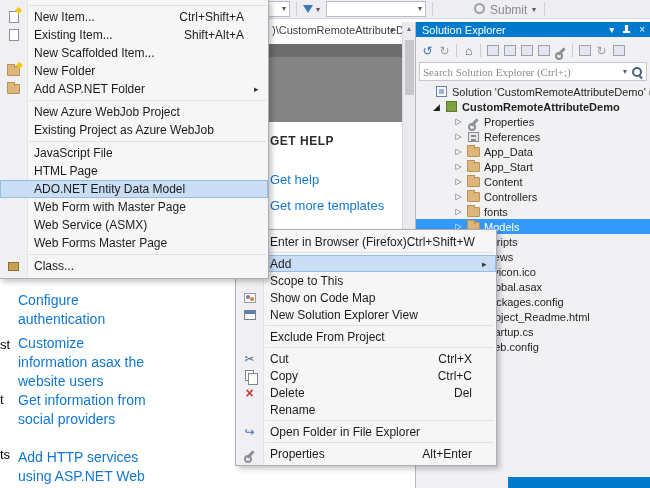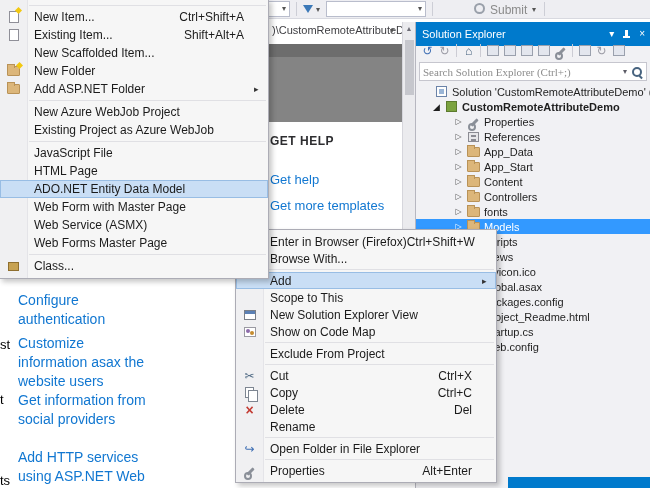--- a/index.html
+++ b/index.html
@@ -26,21 +26,21 @@
   .gray-top{height:13px;background:#6d6d6d}
   .get-help{left:270px;top:134px;font-size:12px;font-weight:bold;letter-spacing:.5px;color:#2d2d30;z-index:1}
   .link{color:#1177d1;font-size:13px;z-index:1}
   .gh1{left:270px;top:172px}
   .gh2{left:270px;top:198px}
   .page-link{position:absolute;left:18px;width:132px;font-size:14px;line-height:19px;color:#1177d1;z-index:1}
   .edge-frag{position:absolute;left:0;color:#000000;font-size:13px;z-index:1}
 
   
   .se-panel{position:absolute;left:415px;top:22px;width:235px;height:466px;background:#f1f1f4;border-left:1px solid #b7b7c0;z-index:2}
-  .se-title{position:absolute;left:0;top:0;right:0;height:24px;background:#007acc;color:#fff;display:flex;align-items:center;padding:0 5px 0 6px;font-size:11px;white-space:nowrap}
+  .se-title{position:absolute;left:0;top:0;right:0;height:15px;background:#007acc;color:#fff;display:flex;align-items:center;padding:0 5px 0 6px;font-size:11px;white-space:nowrap}
   .se-title-icons{margin-left:auto;display:flex;align-items:center;gap:8px}
   .ti{color:#fff;font-size:10px;line-height:1}
   .i-pin{position:relative;width:9px;height:11px;display:inline-block}
   .i-pin::before{content:'';position:absolute;left:3px;top:1px;width:3px;height:6px;background:#fff}
   .i-pin::after{content:'';position:absolute;left:1px;top:7px;width:7px;height:2px;background:#fff}
   .se-toolbar{position:absolute;left:0;top:18px;right:0;height:21px;display:flex;align-items:center;padding-left:4px;gap:2px}
   .se-tool{width:15px;height:16px;display:flex;align-items:center;justify-content:center}
   .se-tbsep{width:1px;height:13px;background:#ccccd4;margin:0 2px}
   .se-search{position:absolute;left:3px;right:3px;top:40px;height:19px;background:#fff;border:1px solid #c6c6ce;display:flex;align-items:center;padding:0 3px}
   .se-search-input{flex:1;min-width:0;border:none;outline:none;background:transparent;font-family:Liberation Serif, serif;font-size:11px;color:#333}
@@ -338,52 +338,46 @@
 
   <div class="menu" id="context-menu">
       <div class="menu-item">
         <span class="mi-icon">
           <span class="ic i-firefox"></span>
         </span>
         <span class="mi-label">Enter in Browser (Firefox)</span>
         <span class="mi-shortcut">Ctrl+Shift+W</span>
         <span class="mi-sub"></span>
       </div>
-      <div class="menu-item">
-        <span class="mi-icon"></span>
-        <span class="mi-label">Browse With...</span>
-        <span class="mi-shortcut"></span>
-        <span class="mi-sub"></span>
-      </div>
       <div class="menu-sep"></div>
       <div class="menu-item hl">
         <span class="mi-icon"></span>
         <span class="mi-label">Add</span>
         <span class="mi-shortcut"></span>
         <span class="mi-sub">▸</span>
       </div>
       <div class="menu-item">
         <span class="mi-icon"></span>
         <span class="mi-label">Scope to This</span>
         <span class="mi-shortcut"></span>
         <span class="mi-sub"></span>
       </div>
       <div class="menu-item">
         <span class="mi-icon">
+          <span class="ic i-codemap"></span>
+        </span>
+        <span class="mi-label">Show on Code Map</span>
+        <span class="mi-shortcut"></span>
+        <span class="mi-sub"></span>
+      </div>
+      <div class="menu-item">
+        <span class="mi-icon">
           <span class="ic i-window"></span>
         </span>
         <span class="mi-label">New Solution Explorer View</span>
-        <span class="mi-shortcut"></span>
-        <span class="mi-sub"></span>
-      </div>
-      <div class="menu-item">
-        <span class="mi-icon">
-          <span class="ic i-codemap"></span>
-        </span>
-        <span class="mi-label">Show on Code Map</span>
         <span class="mi-shortcut"></span>
         <span class="mi-sub"></span>
       </div>
       <div class="menu-sep"></div>
       <div class="menu-item">
         <span class="mi-icon"></span>
         <span class="mi-label">Exclude From Project</span>
         <span class="mi-shortcut"></span>
         <span class="mi-sub"></span>
       </div>
@@ -538,14 +532,14 @@
       </div>
     </div>
 
   <div class="bottom-blue"></div>
 <div class="page-link" style="top: 291px;">Configure authentication</div>
     <div class="page-link" style="top: 334px;">Customize information asax the website users</div>
     <div class="page-link" style="top: 391px;">Get information from social providers</div>
     <div class="page-link" style="top: 448px;">Add HTTP services using ASP.NET Web API</div>
     <span class="edge-frag" style="top: 337px;">st</span>
     <span class="edge-frag" style="top: 392px;">t</span>
-    <span class="edge-frag" style="top: 447px; margin-top: 26px;">ts</span>
+    <span class="edge-frag" style="top: 447px;">ts</span>
   </div>
 
 </body></html>

